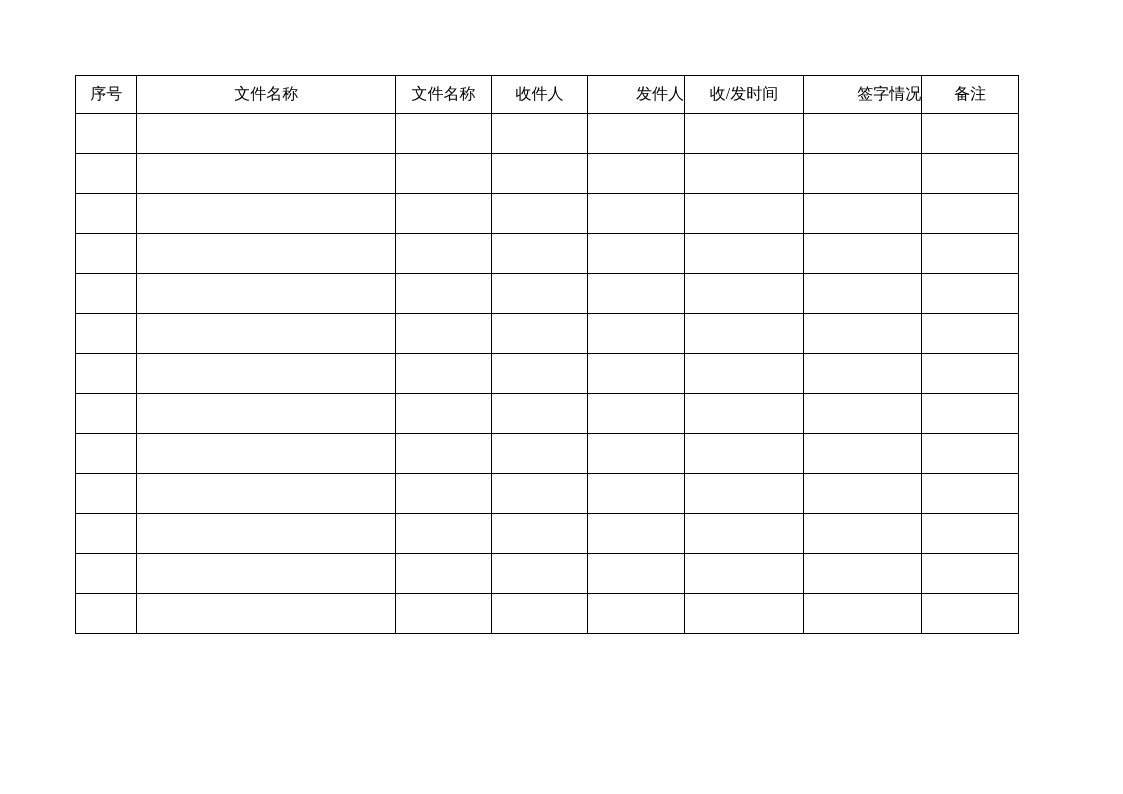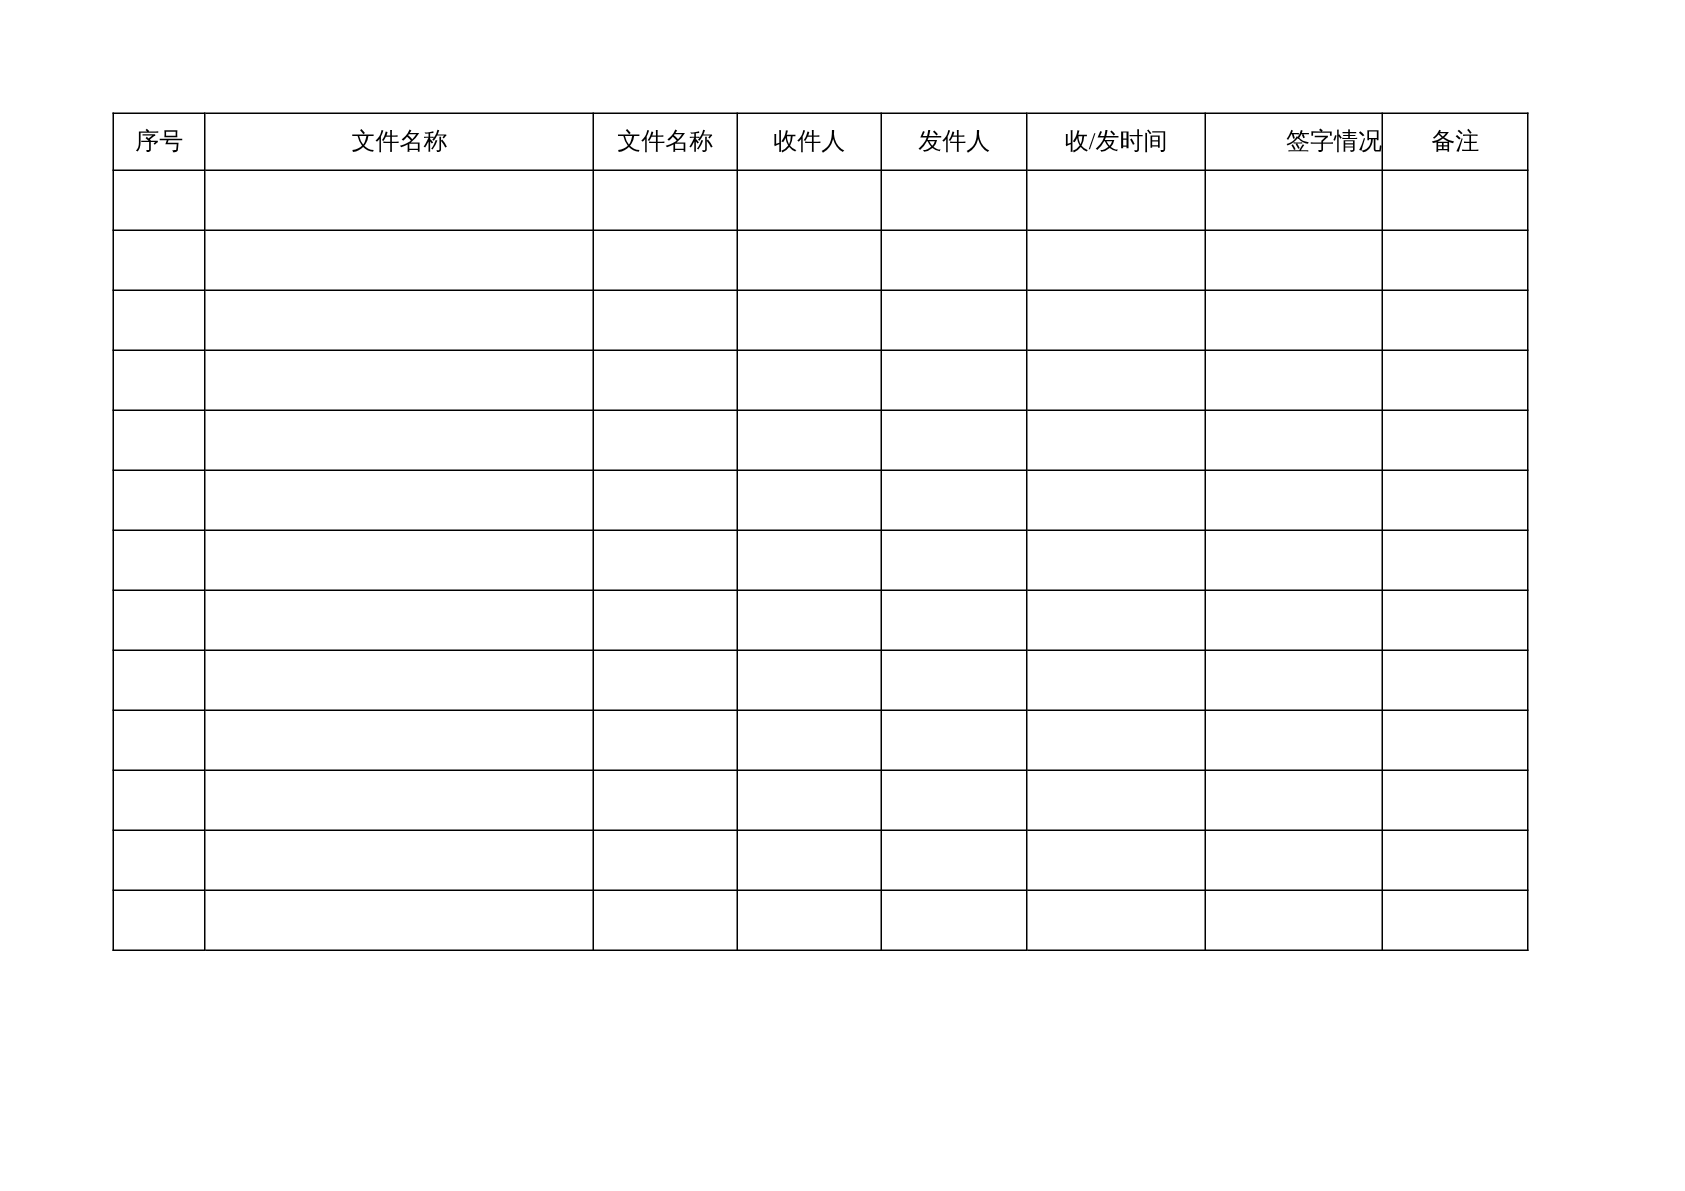--- a/index.html
+++ b/index.html
@@ -33,21 +33,21 @@
       height: 38px;
       padding: 8px 0;
     }
     td {
       height: 40px;
     }
     .col-seq { width: 54px; }
     .col-name { width: 228px; }
     .col-copies { width: 84px; }
     .col-recipient { width: 85px; }
-    .col-sender { width: 85px; }
+    .col-sender { width: 85px; text-align: right; }
     .col-time { width: 105px; }
     .col-sign { width: 104px; text-align: right; }
     .col-remark { width: 85px; }
   </style>
 </head>
 <body>
 
 <div class="page">
   <table>
     <thead>

